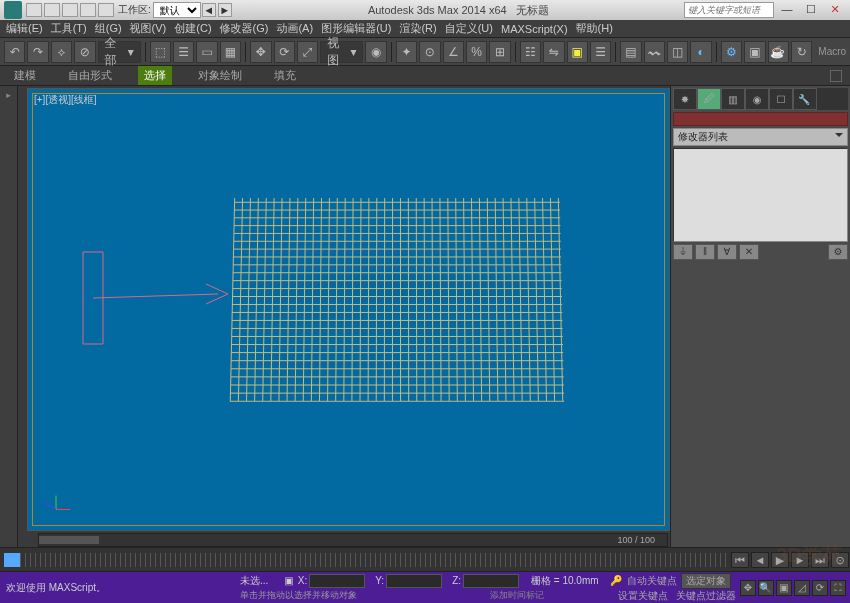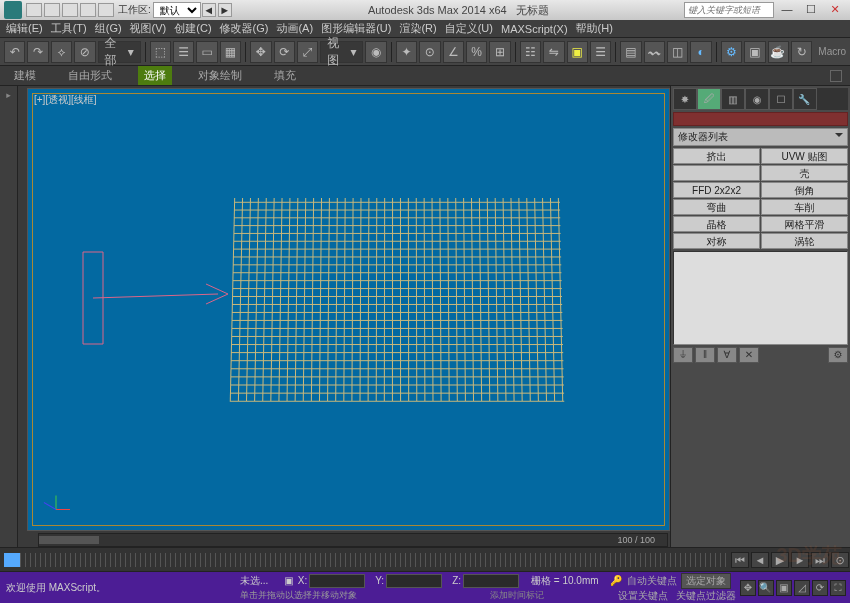--- a/index.html
+++ b/index.html
@@ -192,34 +192,20 @@
       <div class="rt">▥</div>
       <div class="rt">◉</div>
       <div class="rt">☐</div>
       <div class="rt">🔧</div>
     </div>
     <div class="rp-redbox"></div>
     <div class="rp-combo">
         <span>修改器列表</span>
         <span class="arr"></span>
       </div>
-    <div class="rp-btn-grid">
-      <div class="rp-btn">挤出</div>
-      <div class="rp-btn">UVW 贴图</div>
-      <div class="rp-btn"></div>
-      <div class="rp-btn">壳</div>
-      <div class="rp-btn">FFD 2x2x2</div>
-      <div class="rp-btn">倒角</div>
-      <div class="rp-btn">弯曲</div>
-      <div class="rp-btn">车削</div>
-      <div class="rp-btn">晶格</div>
-      <div class="rp-btn">网格平滑</div>
-      <div class="rp-btn">对称</div>
-      <div class="rp-btn">涡轮</div>
-    </div>
     <div class="rp-stack"></div>
     <div class="rp-stack-ctrl">
       <div class="rp-mini">⏚</div>
       <div class="rp-mini">‖</div>
       <div class="rp-mini">∀</div>
       <div class="rp-mini">✕</div>
       <div class="rp-mini" style="margin-left:auto">⚙</div>
     </div>
   </div>
 </div>

